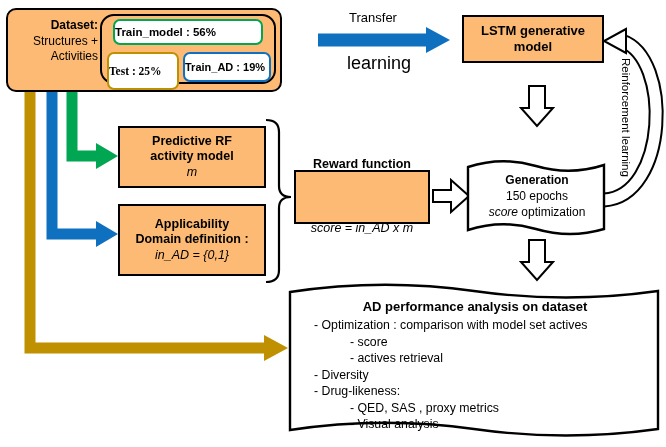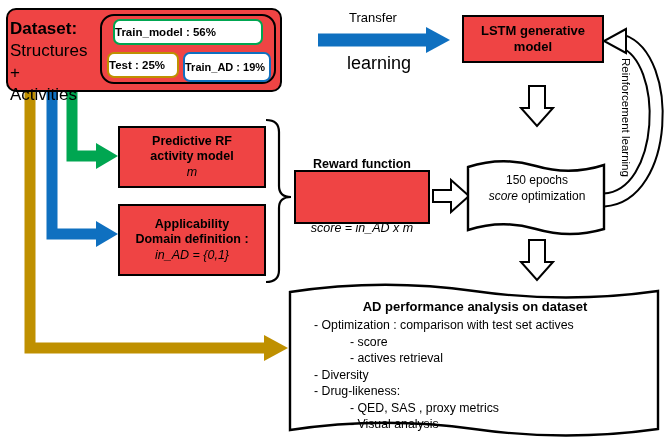--- a/index.html
+++ b/index.html
@@ -1,20 +1,20 @@
 <!DOCTYPE html>
 <html><head>
 <meta charset="utf-8">
 <style>
   * { margin:0; padding:0; box-sizing:border-box; }
   body { font-family:"Liberation Sans", sans-serif; background:#fff; }
   .canvas { position:relative; width:666px; height:447px; background:#fff; color:#000; overflow:hidden; }
   .layer { position:absolute; left:0; top:0; }
   .abs { position:absolute; }
-  .box { position:absolute; background:#ef4444; border:2px solid #000; display:flex; flex-direction:column;
+  .box { position:absolute; background:#fdba74; border:2px solid #000; display:flex; flex-direction:column;
          align-items:center; justify-content:center; text-align:center; line-height:1.25; }
   .rounded { border-radius:10px; }
   .b { font-weight:bold; }
   .i { font-style:italic; }
   .split { position:absolute; background:#fff; border:2px solid #000; border-radius:7px; display:flex;
            align-items:center; justify-content:flex-start; font-weight:bold; font-size:11.5px; white-space:nowrap; }
   .vtext { writing-mode:vertical-rl; }
   .item { white-space:nowrap; }
   .l1 { padding-left:14px; }
   .l2 { padding-left:50px; }
@@ -44,30 +44,30 @@
     <polygon points="433,190 451,190 451,180 469,196 451,212 451,202 433,202" fill="#fff" stroke="#000" stroke-width="2"></polygon>
     <polygon points="529,240 545,240 545,262 553,262 537,280 521,262 529,262" fill="#fff" stroke="#000" stroke-width="2"></polygon>
 
     <path d="M266,120 Q279,120 279,132 L279,186 Q279,197 291,197 Q279,197 279,208 L279,270 Q279,282 266,282" fill="none" stroke="#000" stroke-width="2.2"></path>
 
     <path d="M468,167 Q502,156 536,166 Q570,176 604,165 L604,229 Q570,239 536,229 Q502,219 468,230 Z" fill="#fff" stroke="#000" stroke-width="2.4"></path>
     <path d="M290,292 Q382,278 474,291 Q566,304 658,291 L658,429 Q566,442 474,429 Q382,416 290,430 Z" fill="#fff" stroke="#000" stroke-width="2.4"></path>
   </svg>
 
   <div class="box rounded" style="left:6px; top:8px; width:276px; height:84px; border-width:2.5px;"></div>
-  <div class="abs" style="left:10px; top:18px; width:88px; text-align:left; font-size:17px; line-height:1.3;">
+  <div class="abs" style="left:10px; top:18px; width:88px; text-align:right; font-size:12px; line-height:1.3;">
     <div class="b">Dataset:</div>
     <div>Structures +</div>
     <div>Activities</div>
   </div>
   <div class="box" style="left:100px; top:14px; width:176px; height:70px; border-radius:14px;"></div>
   <div class="split" style="left:113px; top:19px; width:150px; height:26px; border-color:#00a651;">
     <span>Train_model : 56%</span>
   </div>
-  <div class="split" style="left:107px; top:52px; width:72px; height:26px; border-color:#bf9000;">
+  <div class="split" style="left:107px; top:52px; width:72px; height:38px; border-color:#bf9000;font-family:Liberation Serif, serif;">
     <span>Test : 25%</span>
   </div>
   <div class="split" style="left:183px; top:52px; width:88px; height:30px; border-color:#0f70c0; font-size:11px;">
     <span>Train_AD : 19%</span>
   </div>
 
   <div class="abs" style="left:328px; top:10px; width:90px; text-align:center; font-size:13px;">Transfer</div>
   <div class="abs" style="left:334px; top:53px; width:90px; text-align:center; font-size:18px;">learning</div>
 
   <div class="box b" style="left:462px; top:15px; width:142px; height:48px; border-width:2.5px; font-size:13px; padding:0 14px;">
@@ -87,27 +87,28 @@
     <div class="b">Domain definition :</div>
     <div class="i">in_AD = {0,1}</div>
   </div>
 
   <div class="box" style="left:294px; top:170px; width:136px; height:54px; font-size:12.5px;gap:48px;">
     <div class="b">Reward function</div>
     <div class="i">score = in_AD x m</div>
   </div>
 
   <div class="abs" style="left:470px; top:172px; width:134px; text-align:center; font-size:12px; line-height:1.35;">
+    <div class="b">Generation</div>
     <div>150 epochs</div>
     <div><span class="i">score</span><span> optimization</span></div>
   </div>
 
   <div class="abs b" style="left:300px; top:299px; width:350px; text-align:center; font-size:13px;">AD performance analysis on dataset</div>
   <div class="abs" style="left:300px; top:317px; width:352px; font-size:12.3px; line-height:16.5px;">
-    <div class="item l1">- Optimization : comparison with test set actives</div>
+    <div class="item l1">- Optimization : comparison with model set actives</div>
     <div class="item l2">- score</div>
     <div class="item l2">- actives retrieval</div>
     <div class="item l1">- Diversity</div>
     <div class="item l1">- Drug-likeness:</div>
     <div class="item l2">- QED, SAS , proxy metrics</div>
     <div class="item l2">- Visual analysis</div>
   </div>
 
 </div>
 

